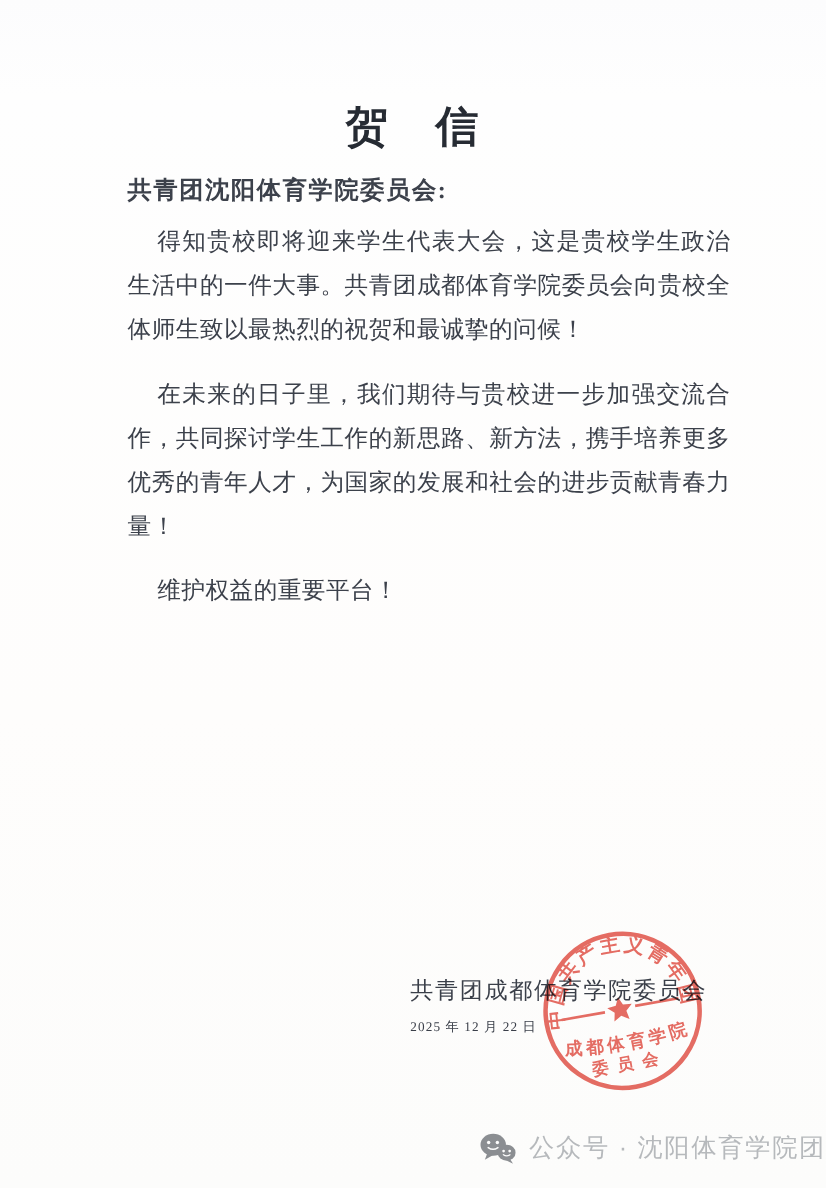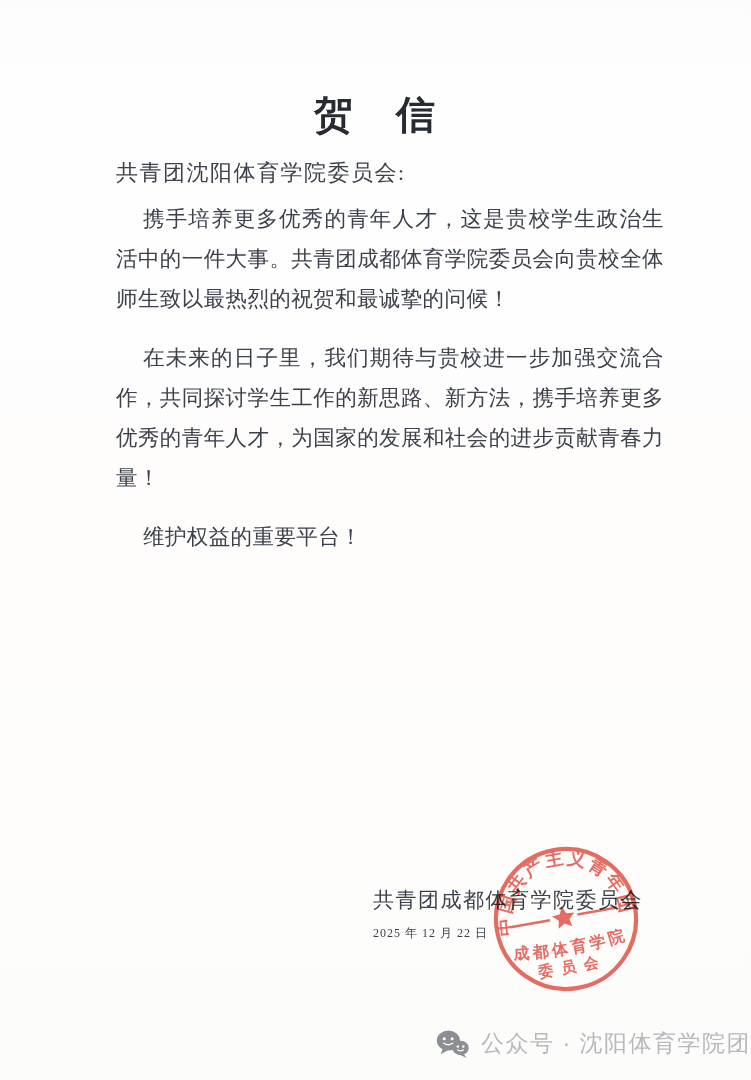--- a/index.html
+++ b/index.html
@@ -20,20 +20,21 @@
     font-weight:bold;
     color:#262b33;
     letter-spacing:2px;
   }
   .salutation{
     position:absolute;
     top:158px;left:116px;
     font-size:22px;
     letter-spacing:1.5px;
     color:#3c414b;
+    font-weight:bold;
   }
   .body-text{
     position:absolute;
     top:199px;left:116px;
     width:548px;
   }
   .body-text p{
     margin:0;
     font-size:21.5px;
     line-height:40px;
@@ -89,21 +90,21 @@
 </head>
 <body>
 
 <div class="page">
 
   <h1 class="title">贺　信</h1>
 
   <div class="salutation">共青团沈阳体育学院委员会:</div>
 
   <div class="body-text">
-    <p>携手培养更多优秀的青年人才，这是贵校学生政治生活中的一件大事。共青团成都体育学院委员会向贵校全体师生致以最热烈的祝贺和最诚挚的问候！</p>
+    <p>得知贵校即将迎来学生代表大会，这是贵校学生政治生活中的一件大事。共青团成都体育学院委员会向贵校全体师生致以最热烈的祝贺和最诚挚的问候！</p>
     <p class="sp">在未来的日子里，我们期待与贵校进一步加强交流合作，共同探讨学生工作的新思路、新方法，携手培养更多优秀的青年人才，为国家的发展和社会的进步贡献青春力量！</p>
     <p class="sp">维护权益的重要平台！</p>
   </div>
 
   <div class="sign-block">
     <div class="signature">共青团成都体育学院委员会</div>
     <div class="date">2025 年 12 月 22 日</div>
   </div>
 
   <svg class="stamp" viewBox="0 0 150 150" xmlns="http://www.w3.org/2000/svg">

